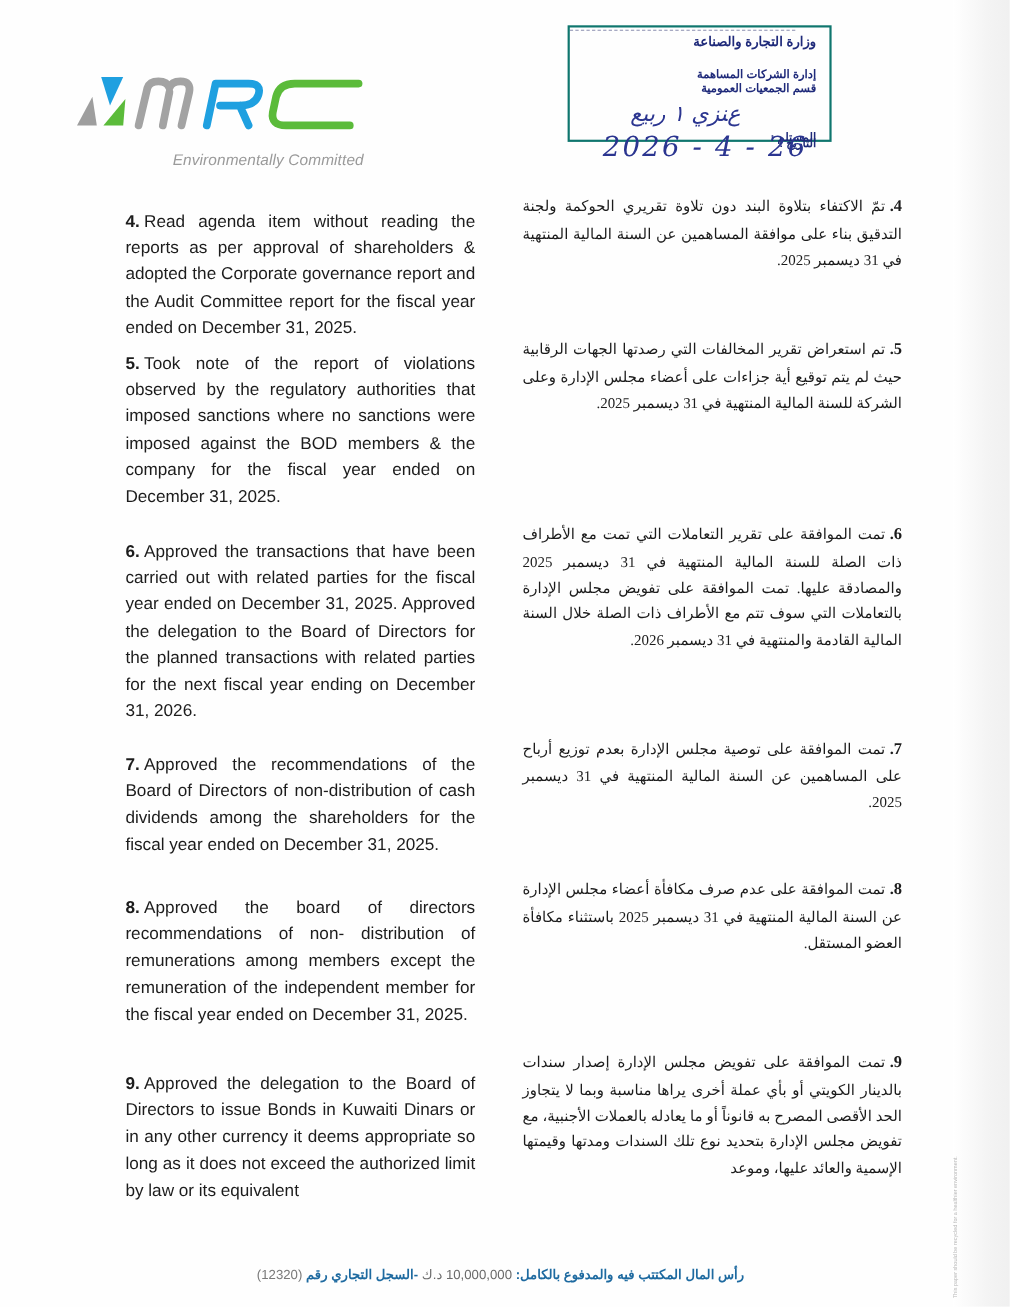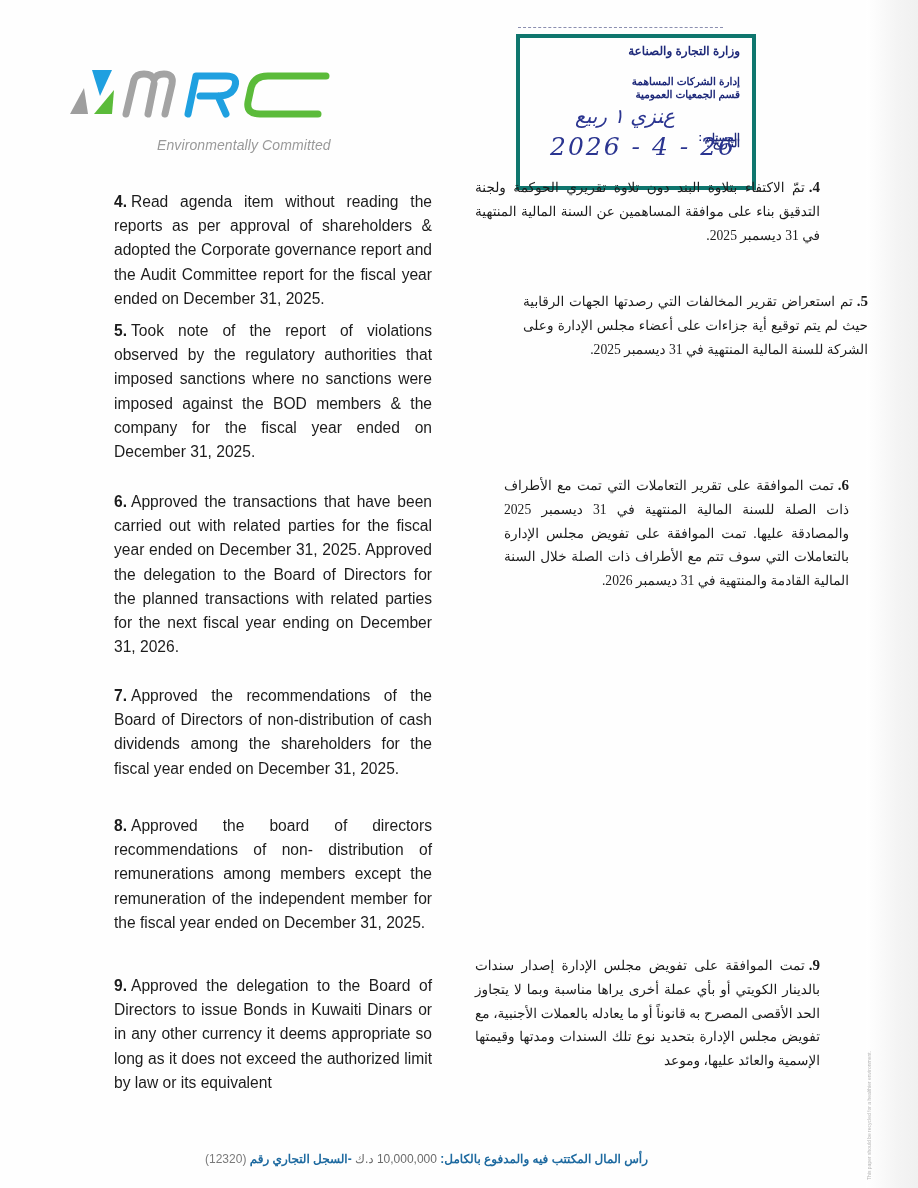--- a/index.html
+++ b/index.html
@@ -29,22 +29,22 @@
       position: absolute; left: 157px; top: 137px;
       font-size: 14px; font-style: italic; color: #9a9a9a; letter-spacing: 0.1px;
     }
 
     
     .stamp-dots {
       position: absolute; left: 518px; top: 27px; width: 205px; height: 2px;
       border-top: 1px dashed #8b8fb0;
     }
     .stamp {
-      position: absolute; left: 516px; top: 34px; width: 240px; height: 156px;
-      border: 4px solid #0f766e; box-sizing: border-box;
+      position: absolute; left: 516px; top: 23px; width: 240px; height: 106px;
+      border: 2px solid #0f766e; box-sizing: border-box;
       direction: rtl; color: #1f2a7a;
     }
     .stamp .s-title { position: absolute; right: 12px; top: 6px; font-weight: bold; font-size: 12px; }
     .stamp .s-dept { position: absolute; right: 12px; top: 37px; font-weight: bold; font-size: 10.5px; line-height: 13px; text-align: right; }
     .stamp .s-recv { position: absolute; right: 12px; top: 74px; font-weight: bold; font-size: 10.5px; margin-top: 19px; }
     .stamp .s-date { position: absolute; right: 12px; top: 99px; font-weight: bold; font-size: 10.5px; }
     .stamp .hand { position: absolute; font-family: "DejaVu Serif", serif; font-style: italic; color: #2b3590; }
     .stamp .hand-sign { left: 55px; top: 66px; font-size: 20px; direction: ltr; }
     .stamp .hand-date { left: 30px; top: 94px; font-size: 25px; direction: ltr; letter-spacing: 2px; }
 
@@ -60,21 +60,21 @@
       position: absolute; left: 475px; width: 345px;
       direction: rtl; text-align: justify; text-align-last: right;
       font-family: Liberation Serif, serif;
       font-size: 13.6px; line-height: 23.8px; color: #1c1c1c;
     }
     .ar .num { font-weight: bold; font-size: 15px; margin-left: 4px; }
 
     
     .footer {
       position: absolute; left: 205px; top: 1152px; width: 500px;
-      direction: rtl; text-align: left;
+      direction: rtl; text-align: center;
       font-size: 12px; color: #1f6f9a; white-space: nowrap;
     }
     .footer .f-label { font-weight: bold; color: #1e6aa0; }
     .footer .f-value { color: #6b6b6b; letter-spacing: 0.5px; }
     .footer .f-reg { font-weight: bold; color: #1e6aa0; }
     .footer .f-regno { color: #7a7a7a; }
   </style>
 </head>
 <body>
 
@@ -118,37 +118,43 @@
   <div class="en" style="top:174px;">
     <span class="num">4.</span><span>Read agenda item without reading the reports as per approval of shareholders &amp; adopted the Corporate governance report and the Audit Committee report for the fiscal year ended on December 31, 2025.</span>
   </div>
   <div class="ar" style="top:176px;">
     <span class="num">4.</span><span>تمّ الاكتفاء بتلاوة البند دون تلاوة تقريري الحوكمة ولجنة التدقيق بناء على موافقة المساهمين عن السنة المالية المنتهية في 31 ديسمبر 2025.</span>
   </div>
 
   <div class="en" style="top:303px;">
     <span class="num">5.</span><span>Took note of the report of violations observed by the regulatory authorities that imposed sanctions where no sanctions were imposed against the BOD members &amp; the company for the fiscal year ended on December 31, 2025.</span>
   </div>
-  <div class="ar" style="top:290px;margin-left:48px;">
+  <div class="ar" style="top:306px;">
     <span class="num">5.</span><span>تم استعراض تقرير المخالفات التي رصدتها الجهات الرقابية حيث لم يتم توقيع أية جزاءات على أعضاء مجلس الإدارة وعلى الشركة للسنة المالية المنتهية في 31 ديسمبر 2025.</span>
   </div>
 
   <div class="en" style="top:474px;">
     <span class="num">6.</span><span>Approved the transactions that have been carried out with related parties for the fiscal year ended on December 31, 2025. Approved the delegation to the Board of Directors for the planned transactions with related parties for the next fiscal year ending on December 31, 2026.</span>
   </div>
-  <div class="ar" style="top:474px;margin-left:29px;">
+  <div class="ar" style="top:474px;">
     <span class="num">6.</span><span>تمت الموافقة على تقرير التعاملات التي تمت مع الأطراف ذات الصلة للسنة المالية المنتهية في 31 ديسمبر 2025 والمصادقة عليها. تمت الموافقة على تفويض مجلس الإدارة بالتعاملات التي سوف تتم مع الأطراف ذات الصلة خلال السنة المالية القادمة والمنتهية في 31 ديسمبر 2026.</span>
   </div>
 
   <div class="en" style="top:668px;">
     <span class="num">7.</span><span>Approved the recommendations of the Board of Directors of non-distribution of cash dividends among the shareholders for the fiscal year ended on December 31, 2025.</span>
   </div>
+  <div class="ar" style="top:669px;">
+    <span class="num">7.</span><span>تمت الموافقة على توصية مجلس الإدارة بعدم توزيع أرباح على المساهمين عن السنة المالية المنتهية في 31 ديسمبر 2025.</span>
+  </div>
 
   <div class="en" style="top:798px;">
     <span class="num">8.</span><span>Approved the board of directors recommendations of non- distribution of remunerations among members except the remuneration of the independent member for the fiscal year ended on December 31, 2025.</span>
+  </div>
+  <div class="ar" style="top:797px;">
+    <span class="num">8.</span><span>تمت الموافقة على عدم صرف مكافأة أعضاء مجلس الإدارة عن السنة المالية المنتهية في 31 ديسمبر 2025 باستثناء مكافأة العضو المستقل.</span>
   </div>
 
   <div class="en" style="top:958px;">
     <span class="num">9.</span><span>Approved the delegation to the Board of Directors to issue Bonds in Kuwaiti Dinars or in any other currency it deems appropriate so long as it does not exceed the authorized limit by law or its equivalent</span>
   </div>
   <div class="ar" style="top:954px;">
     <span class="num">9.</span><span>تمت الموافقة على تفويض مجلس الإدارة إصدار سندات بالدينار الكويتي أو بأي عملة أخرى يراها مناسبة وبما لا يتجاوز الحد الأقصى المصرح به قانوناً أو ما يعادله بالعملات الأجنبية، مع تفويض مجلس الإدارة بتحديد نوع تلك السندات ومدتها وقيمتها الإسمية والعائد عليها، وموعد</span>
   </div>
 
   <div class="footer">

